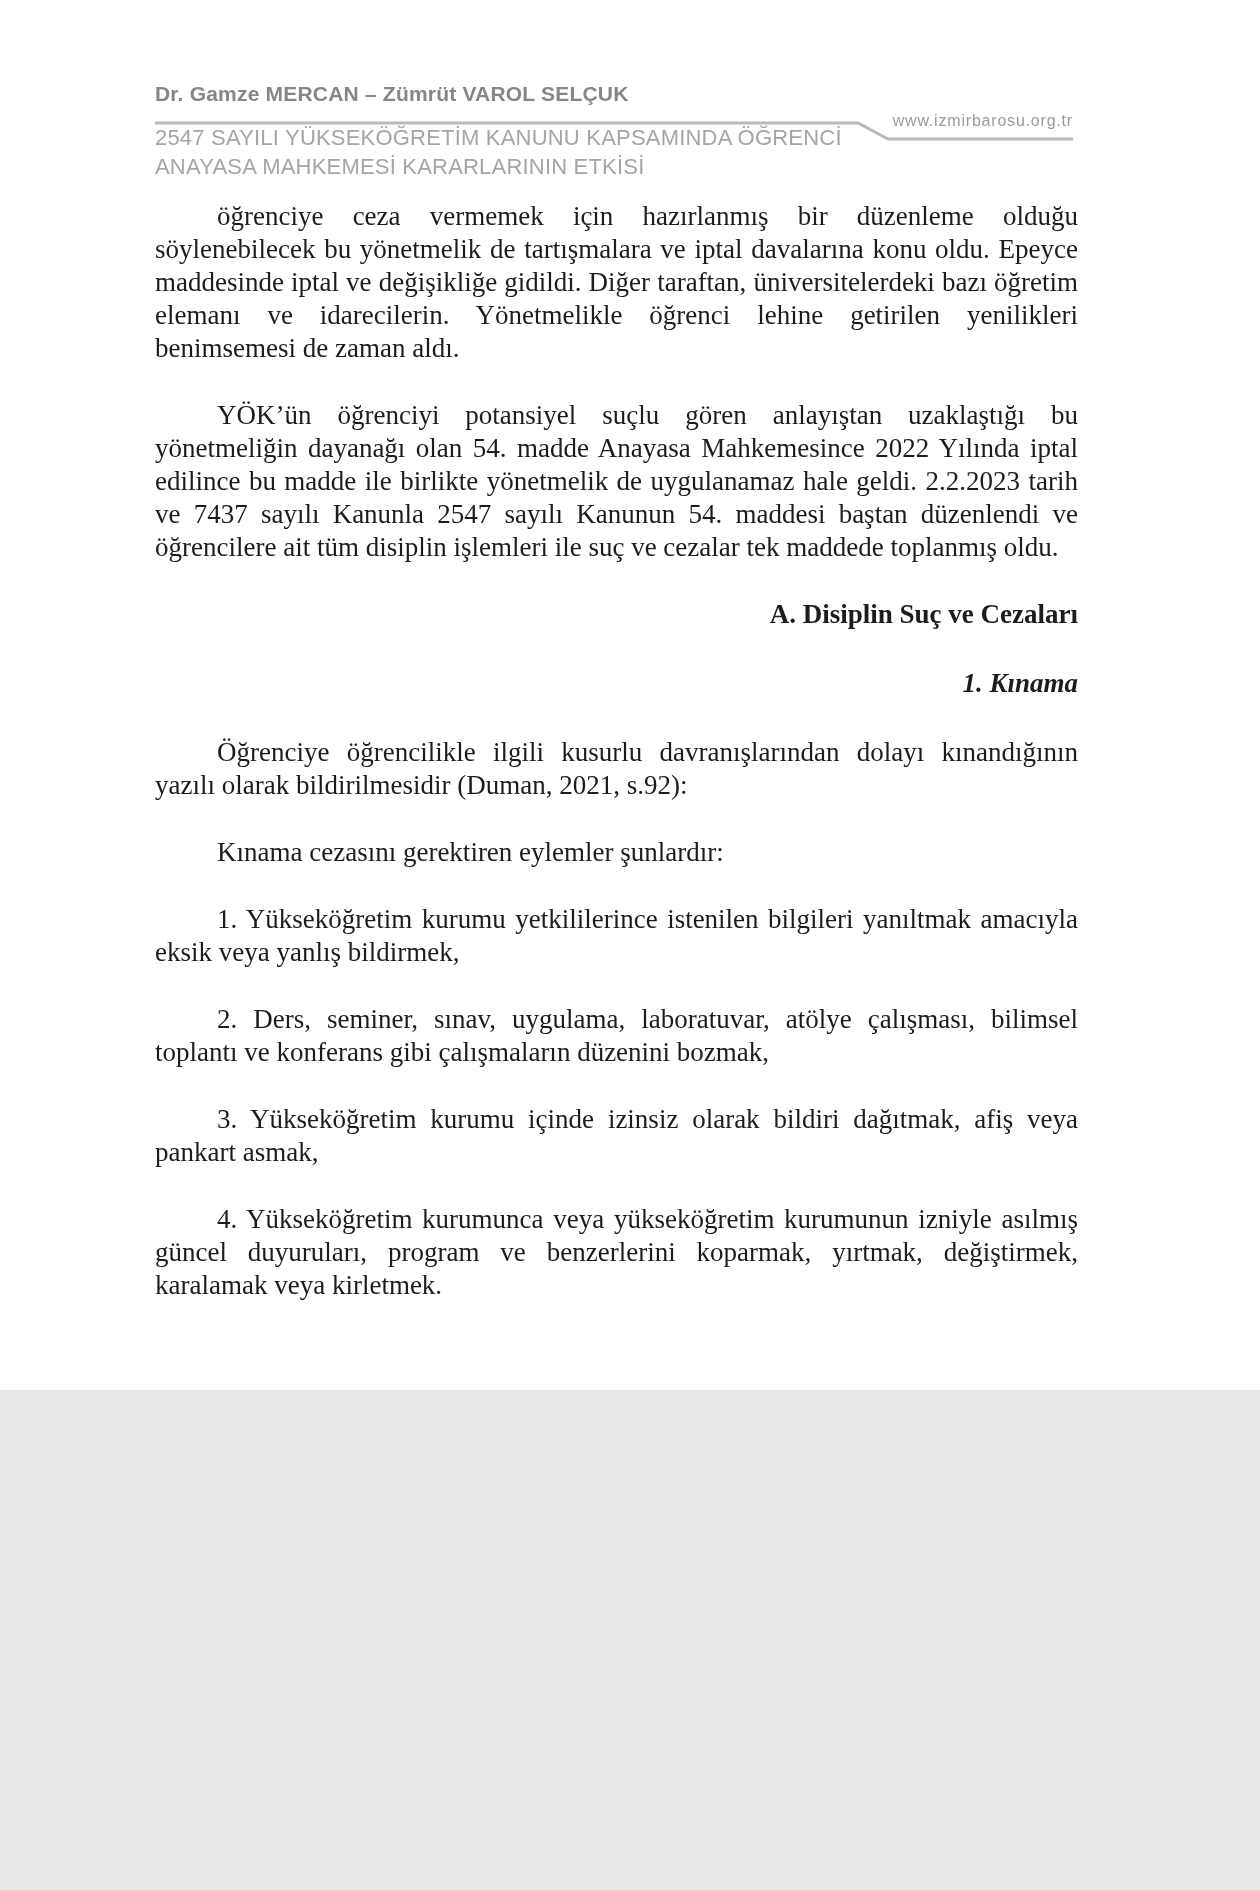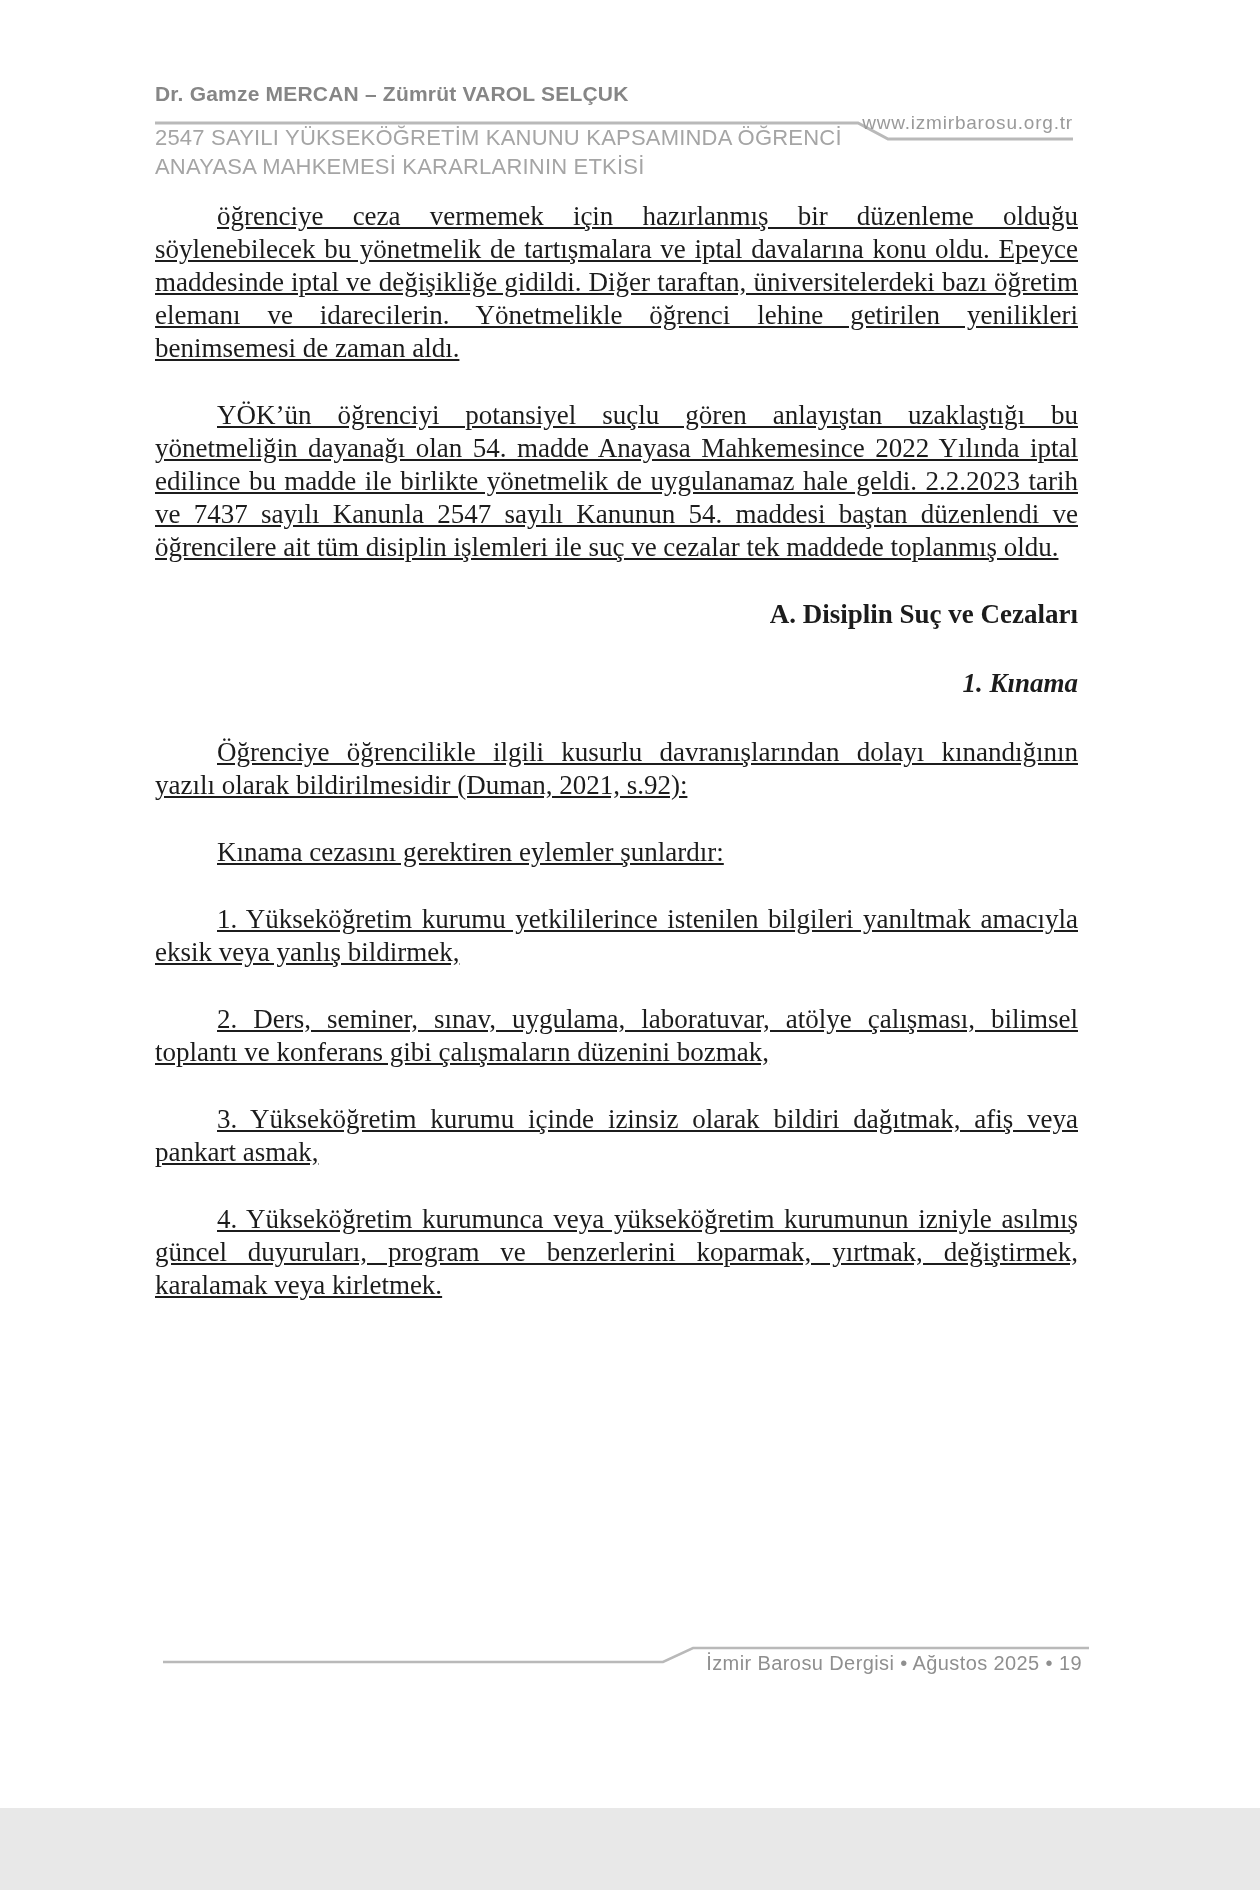--- a/index.html
+++ b/index.html
@@ -1,53 +1,53 @@
 <!DOCTYPE html>
 <html lang="tr"><head>
 <meta charset="utf-8">
 <style>
   html,body{margin:0;padding:0;background:#e8e8e8;}
   .page{
     position:relative;
-    width:1260px;height:1808px;
+    width:1260px;height:1390px;
     background:#ffffff;
     margin:0 auto;
     overflow:hidden;
     font-family:"Liberation Serif", serif;
   }
   
   .author-line{
     position:absolute;left:155px;top:82px;
     font-family:"Liberation Sans", sans-serif;
     font-weight:bold;font-size:21px;line-height:24px;
     color:#868686;letter-spacing:0.2px;
     white-space:nowrap;
   }
   .header-rule,.footer-rule{position:absolute;left:0;pointer-events:none;}
   .header-rule{top:0;width:1260px;height:200px;}
   .footer-rule{top:1630px;width:1260px;height:60px;}
   .website-url{
     position:absolute;top:112px;right:187px;
     font-family:"Liberation Sans", sans-serif;
-    font-size:19px;color:#9a9a9a;letter-spacing:0.8px;
+    font-size:16px;color:#9a9a9a;letter-spacing:0.8px;
     white-space:nowrap;
   }
   .article-title{
     position:absolute;left:155px;top:123px;width:780px;
     font-family:"Liberation Sans", sans-serif;
     font-size:22px;line-height:29px;
     color:#a5a5a5;letter-spacing:0.2px;
   }
   
   .content{
     position:absolute;left:155px;top:200px;width:923px;
     font-size:27px;line-height:33px;color:#1c1c1c;
     text-align:justify;
   }
-  .para{margin:0 0 34px;text-indent:62px;text-decoration:underline;}
+  .para{margin:0 0 34px;text-indent:62px;}
   .section-heading{
     margin:0 0 36px;padding-left:62px;
     font-weight:bold;font-size:27px;text-align:right;
   }
   .subsection-heading{
     margin:0 0 36px;padding-left:62px;
     font-weight:bold;font-style:italic;font-size:27px;text-align:right;
   }
   
   .journal-info{

